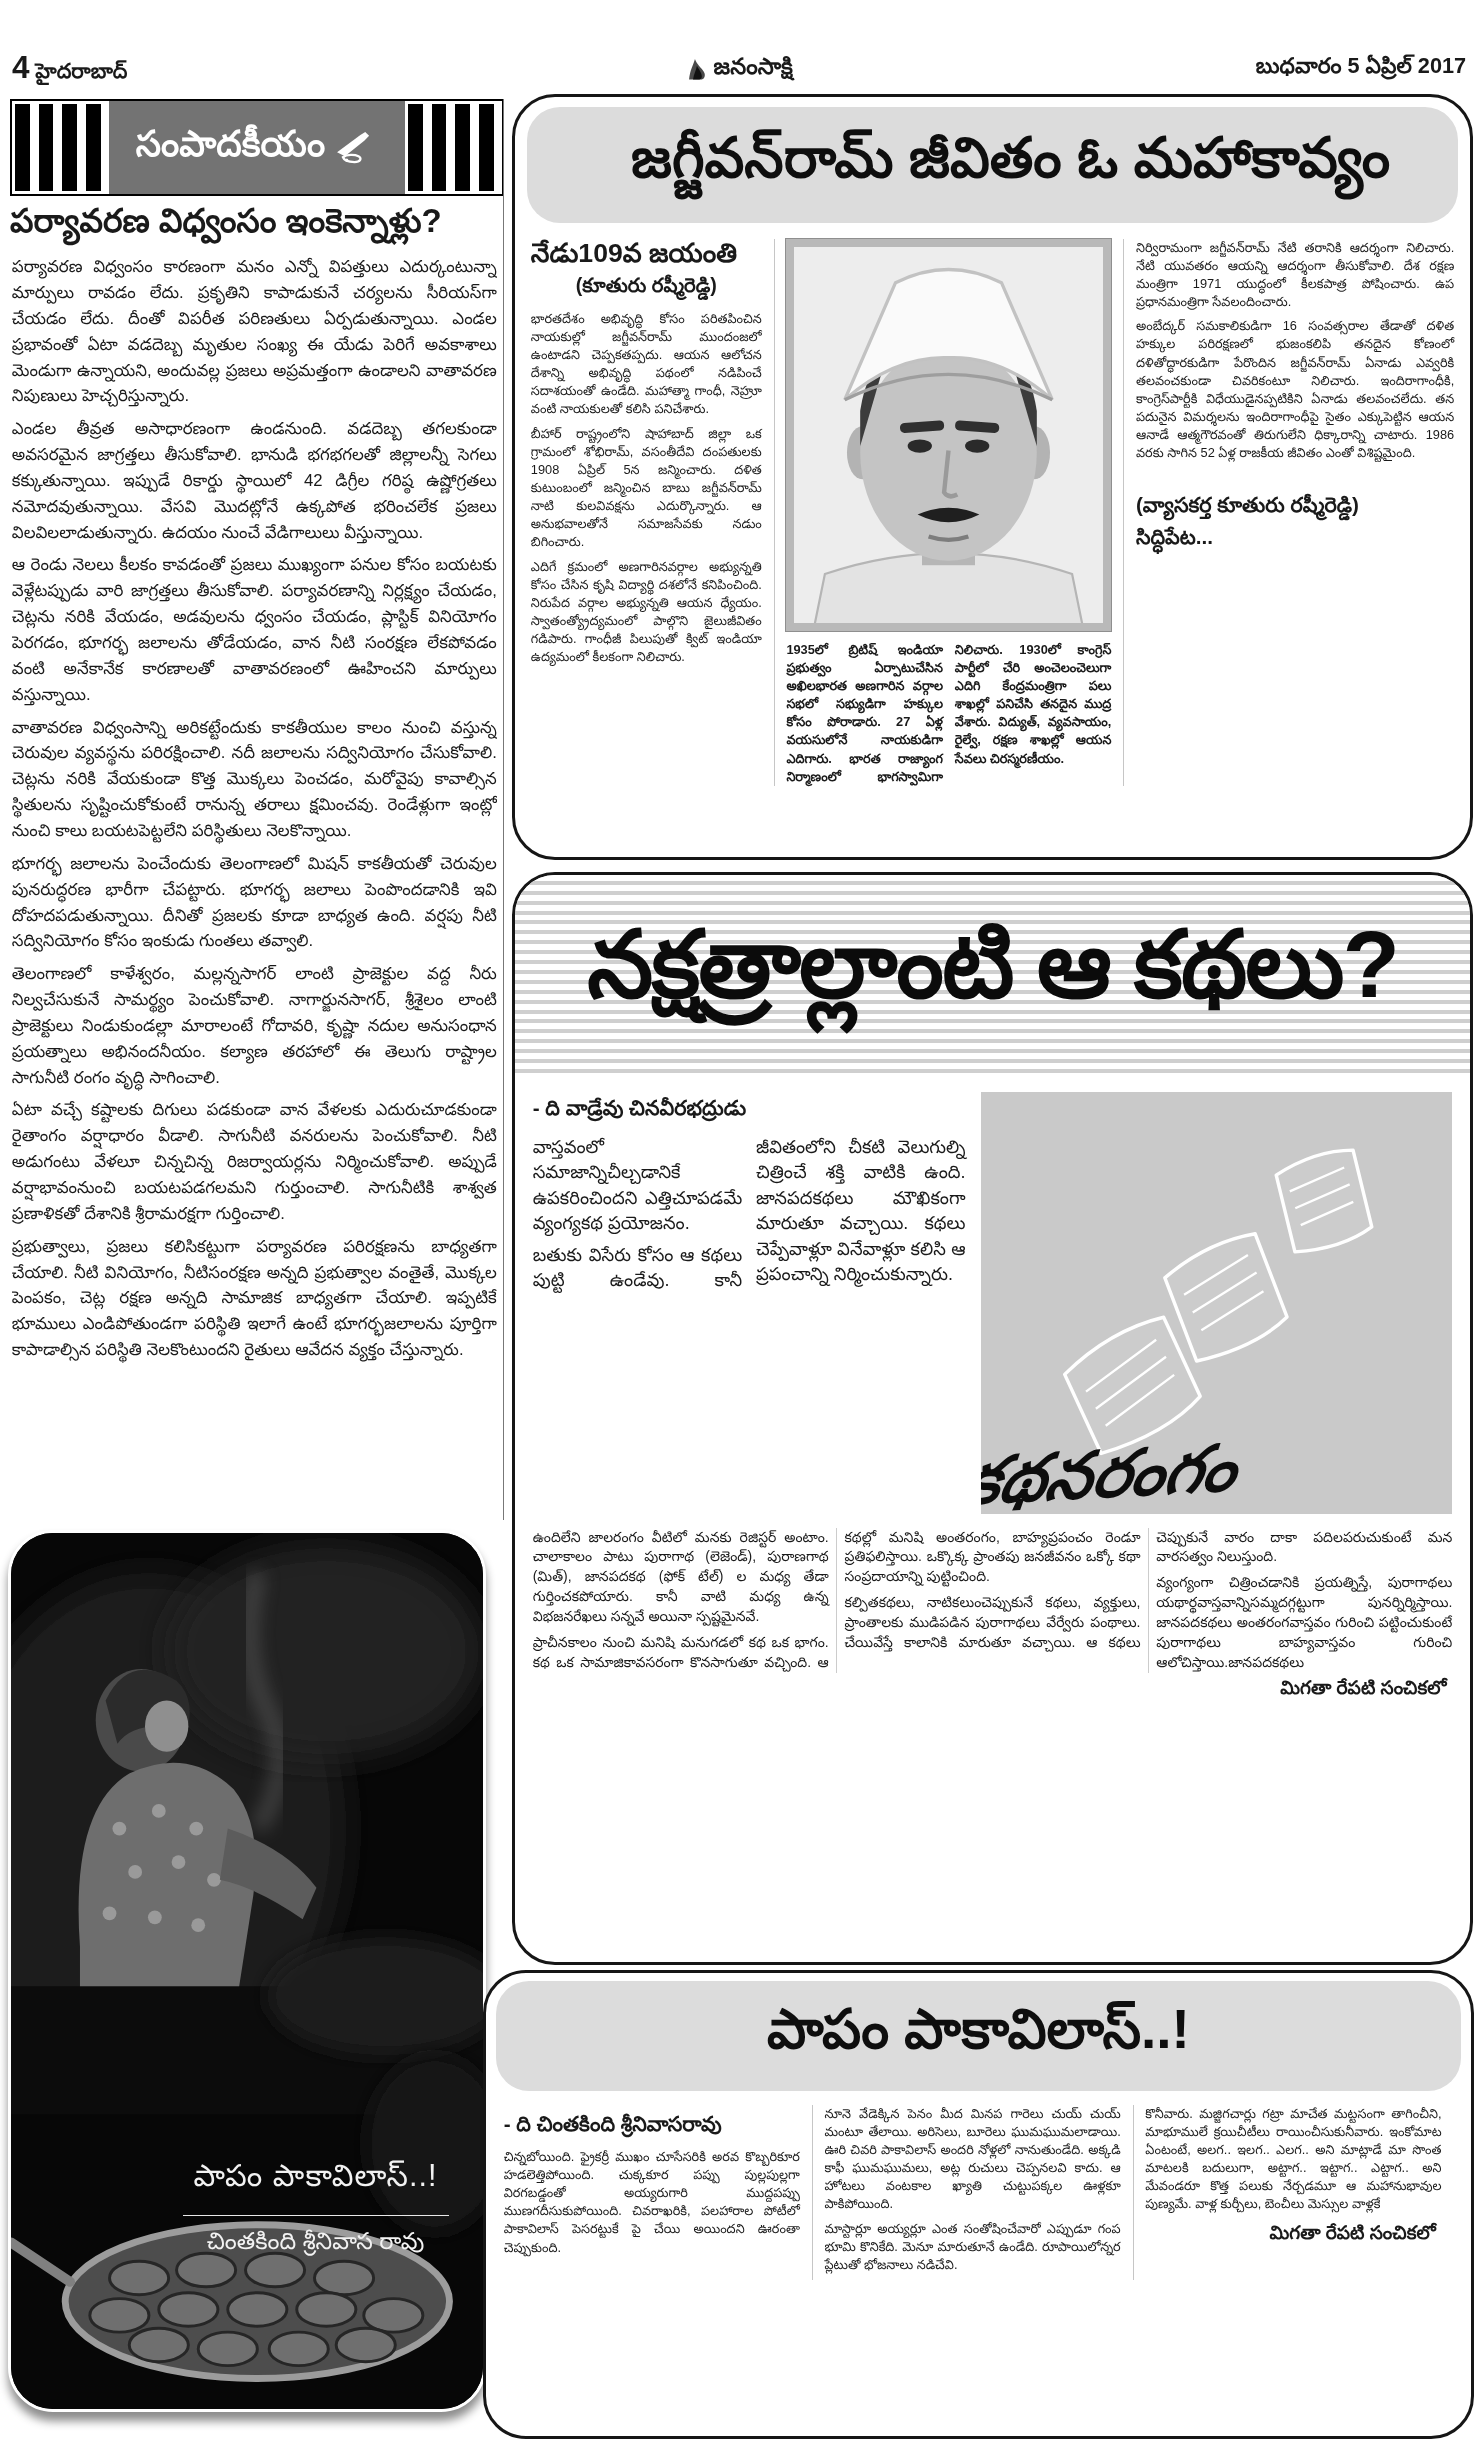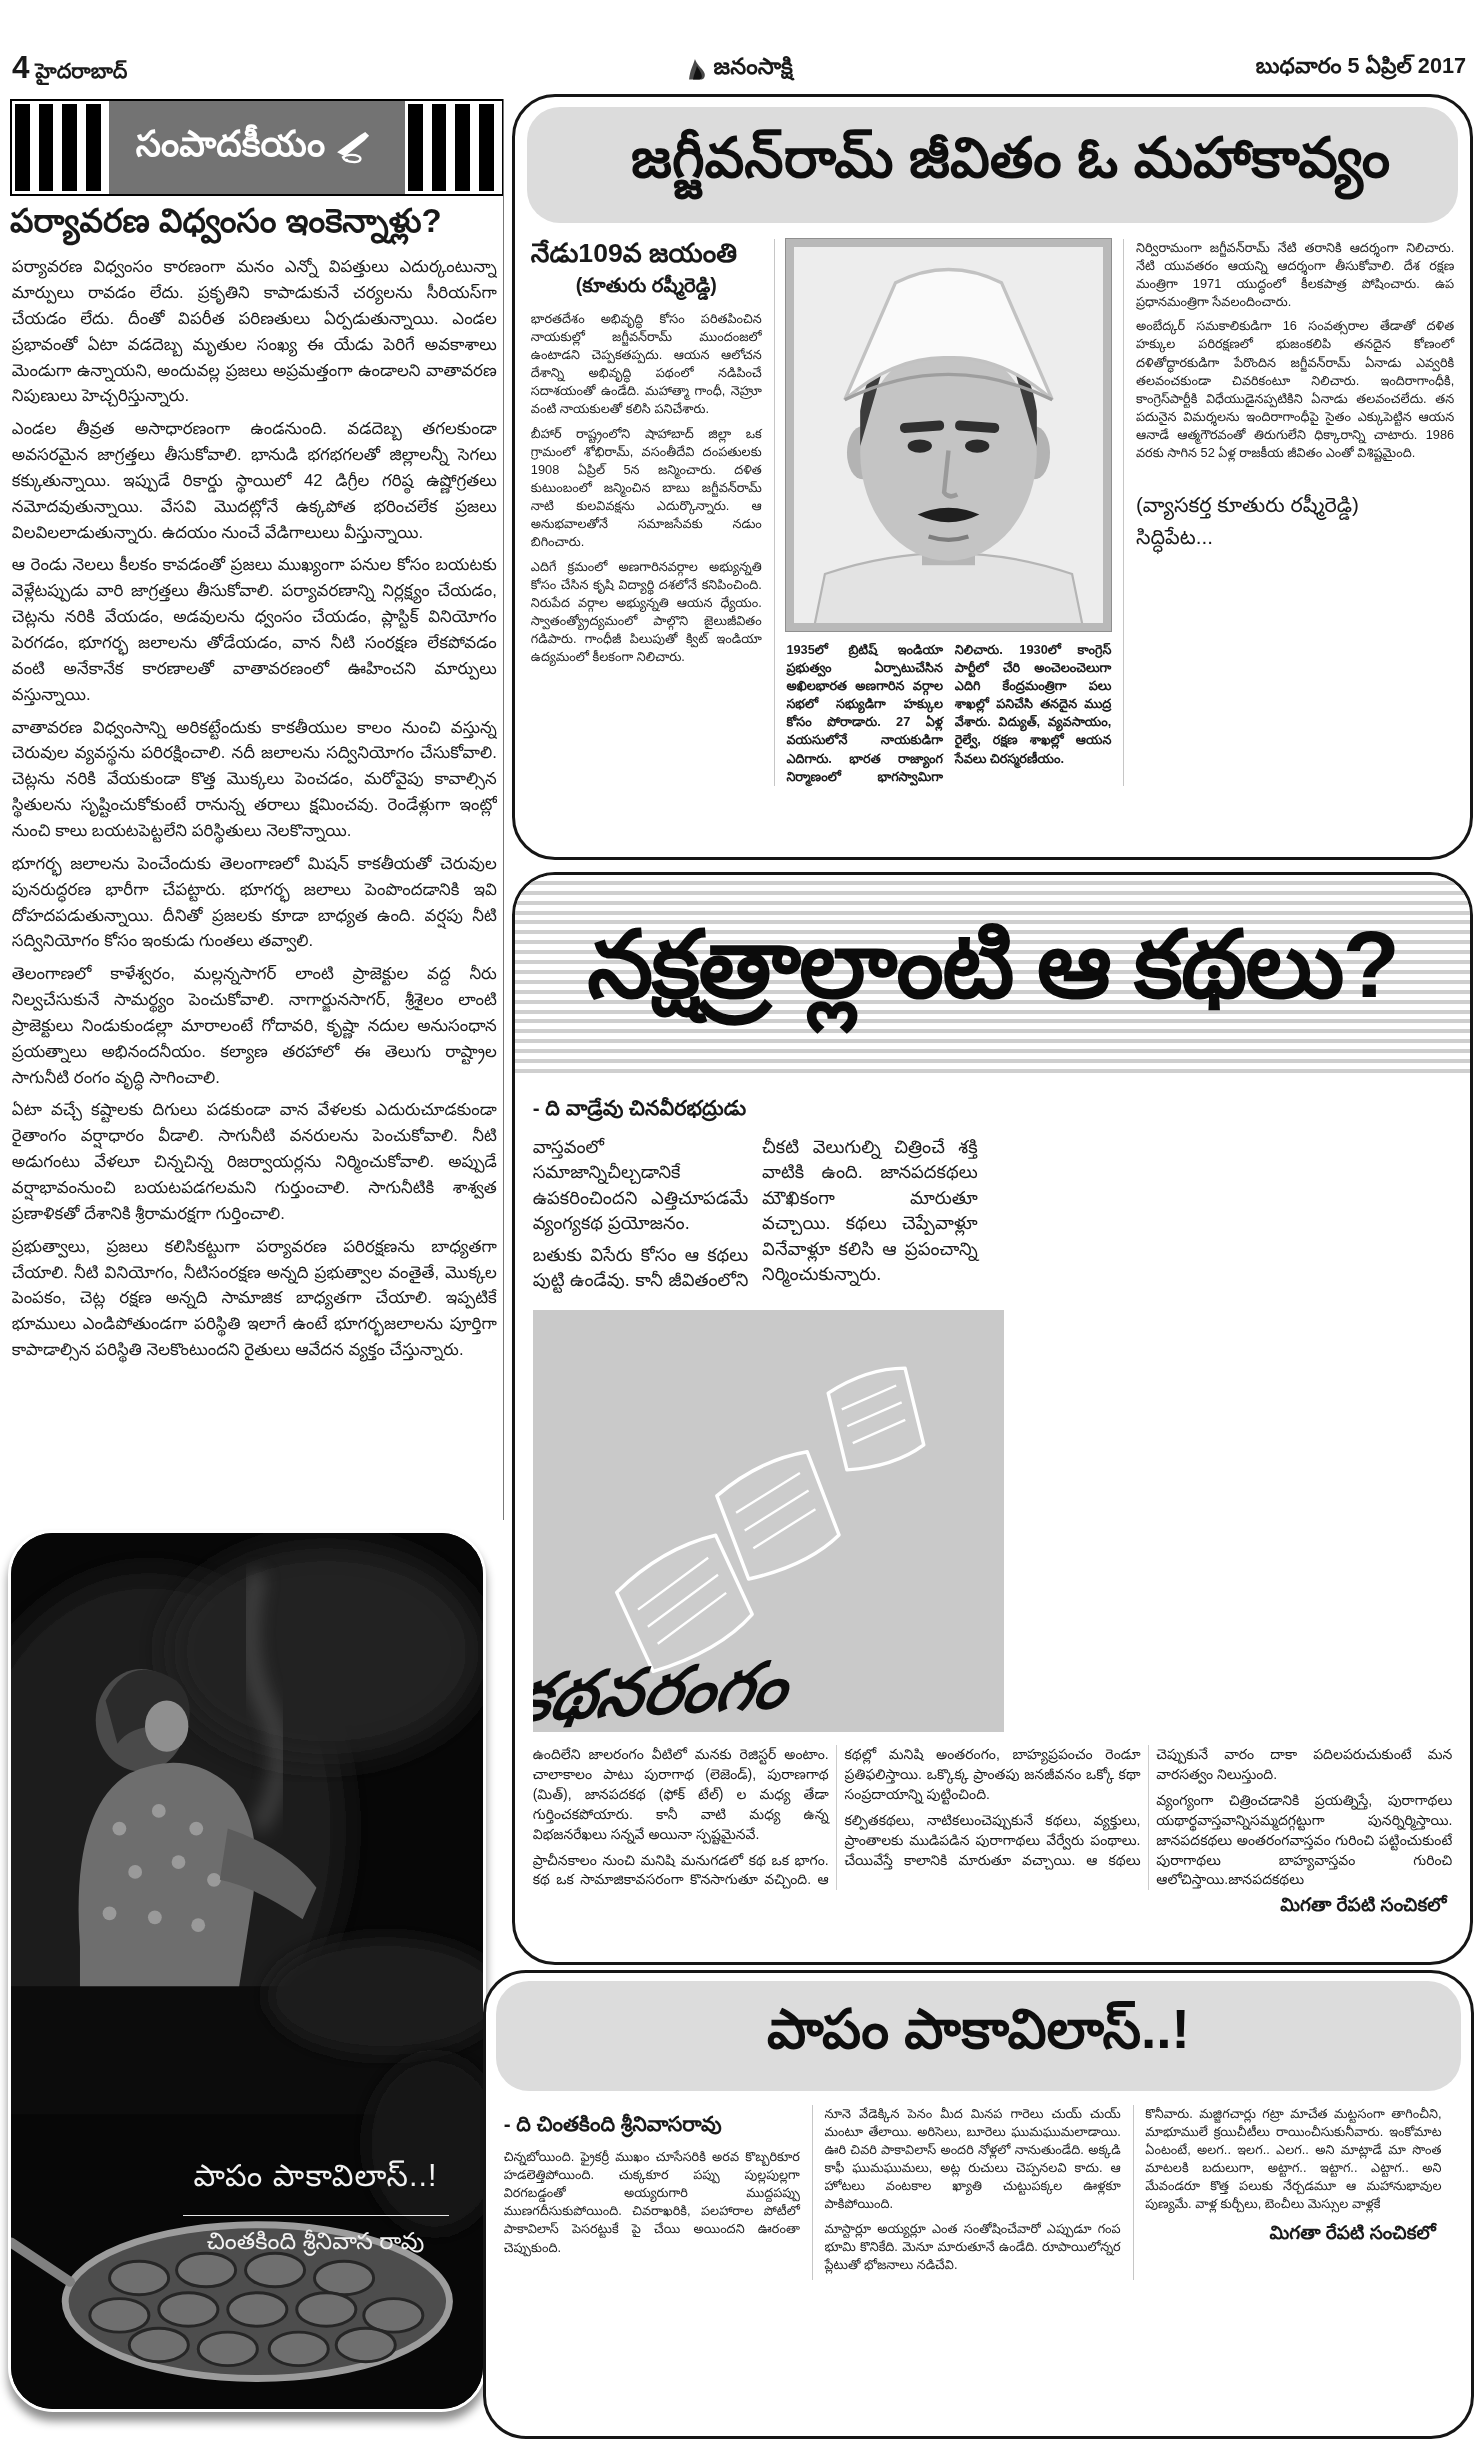--- a/index.html
+++ b/index.html
@@ -40,29 +40,29 @@
   .jag-col p{margin:0 0 5.9px 0;}
   .jag-col1{width:231px;padding-right:11.8px;}
   .jag-col2{width:325px;padding:0 11.8px;border-left:1px solid #c6c6c6;border-right:1px solid #c6c6c6;}
   .jag-col3{flex:1;padding-left:11.8px;}
   .jag-sub1{font-size:26.6px;font-weight:bold;margin:0 0 3.9px 0;line-height:1.1;}
   .jag-sub2{font-size:19.7px;font-weight:bold;text-align:center;margin:0 0 9.9px 0;}
   .photo-frame{width:100%;height:392px;box-sizing:border-box;border:8.9px solid #b9b9b9;
                outline:1px solid #8f8f8f;background:#ededed;margin-bottom:9.9px;}
   .photo-frame svg{display:block;width:100%;height:100%;}
   .mini-cols{column-count:2;column-gap:11.8px;font-weight:bold;}
-  .jag-sig{font-size:20.7px;font-weight:normal;margin-top:27px;line-height:1.5;}
+  .jag-sig{font-size:20.7px;font-weight:bold;margin-top:27px;line-height:1.5;}
 
   
   .sto{left:512px;top:872px;width:955px;height:1087px;}
   .sto-band{height:203px;display:flex;align-items:center;justify-content:center;
             background:repeating-linear-gradient(180deg,#ffffff 0 5.9px,#cfcfcf 5.9px 9.9px);}
   .sto-band-text{font-size:94px;font-weight:bold;color:#0b0b0b;letter-spacing:-2px;}
   .sto-content{padding:13.8px 17.7px 9.9px 17.7px;}
-  .sto-row1{display:flex;gap:15.8px;flex-direction:column;}
+  .sto-row1{display:flex;gap:15.8px;}
   .sto-left{width:445px;}
   .byline{font-size:20.7px;font-weight:bold;margin:3.9px 0 9.9px 0;}
   .sto-left-cols{column-count:2;column-gap:13.8px;font-size:18px;line-height:1.42;text-align:justify;}
   .sto-left-cols p{margin:0 0 5.9px 0;}
   .img-box{position:relative;width:471px;height:422px;background:#c9c9c9;overflow:hidden;flex:none;}
   .img-box svg{position:absolute;inset:0;}
   .calli{position:absolute;left:-15.8px;bottom:-13.8px;font-family:"Liberation Serif","DejaVu Serif",serif;
          font-style:italic;font-weight:bold;font-size:65px;color:#0d0d0d;
          transform:skewX(-12deg) rotate(-3deg);white-space:nowrap;}
   .sto-row2{column-count:3;column-gap:15.8px;column-rule:1px solid #cccccc;

